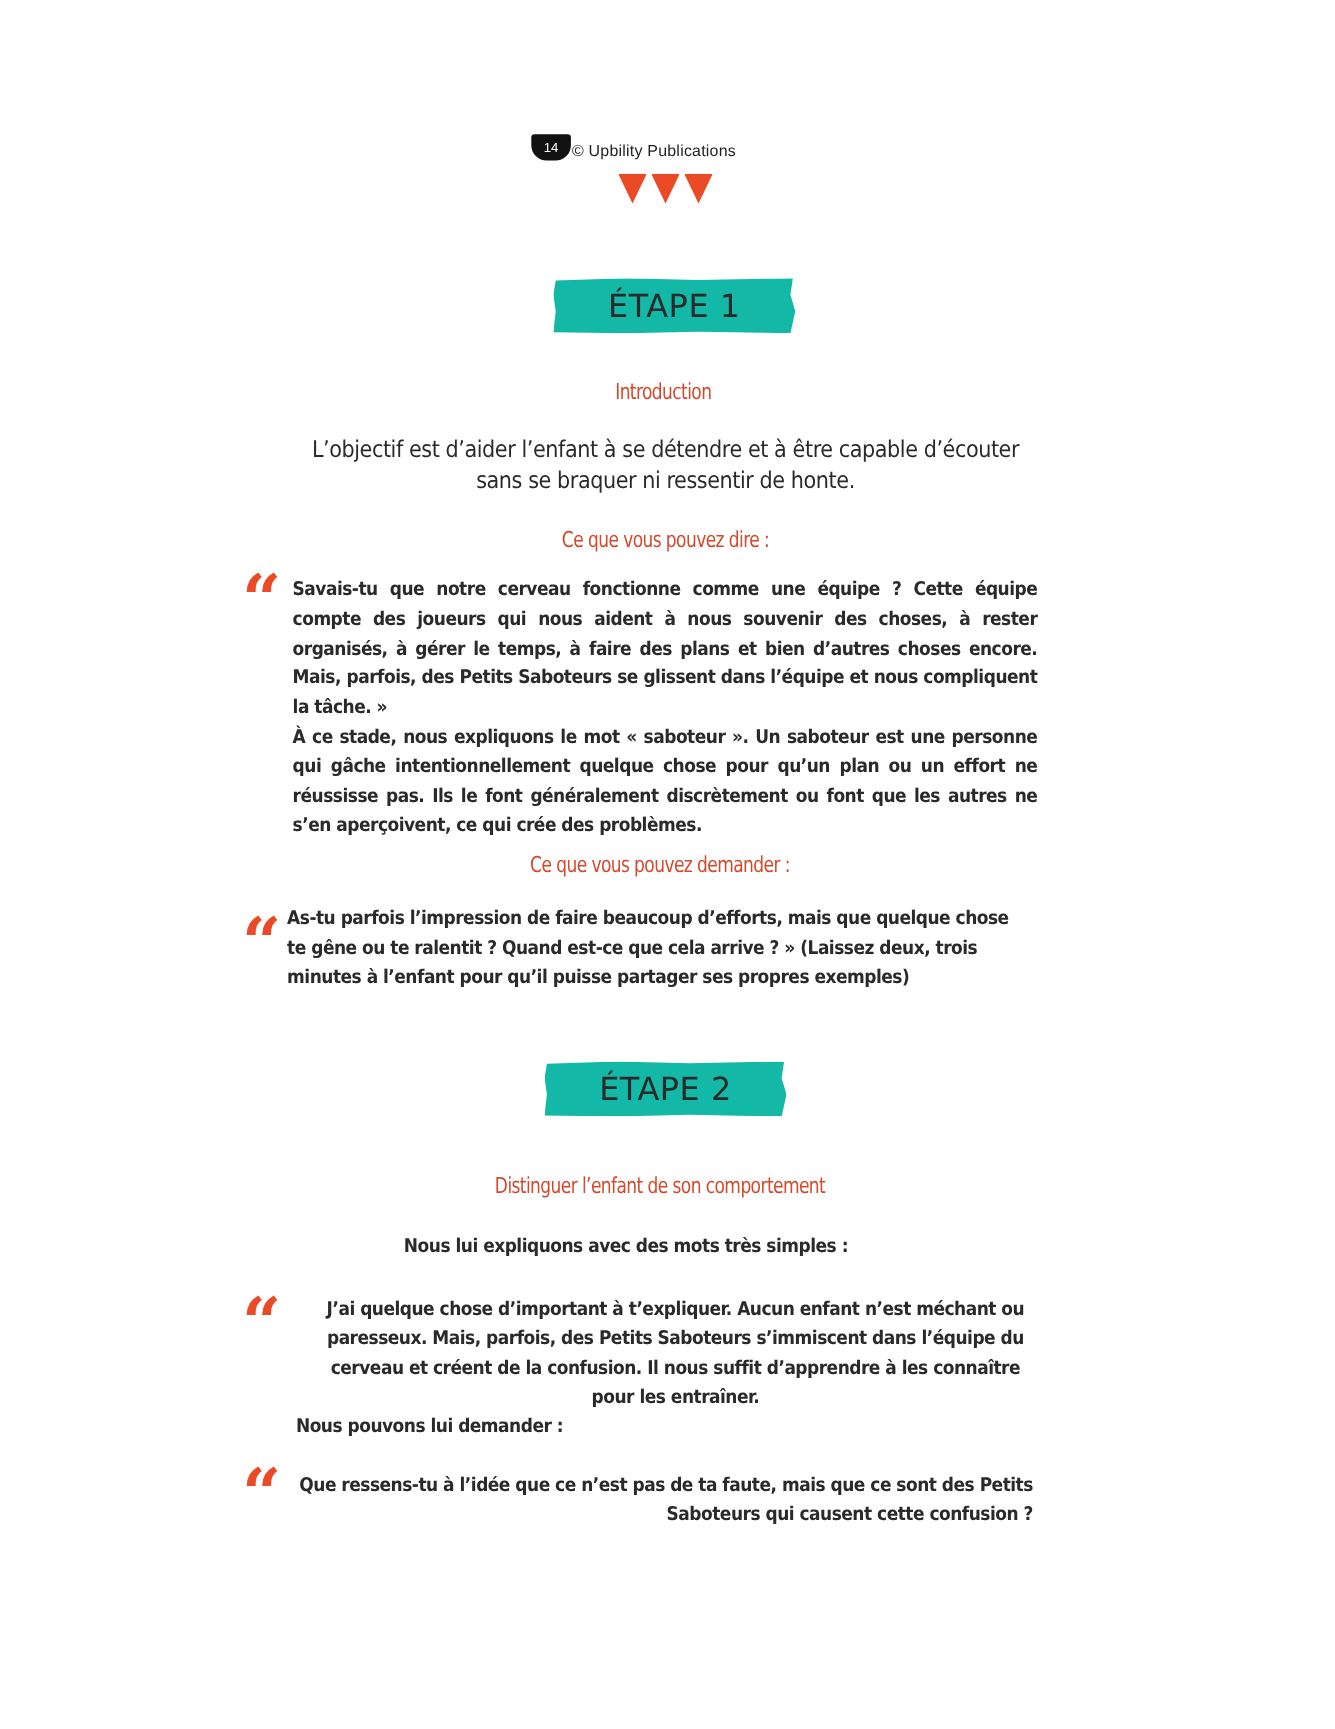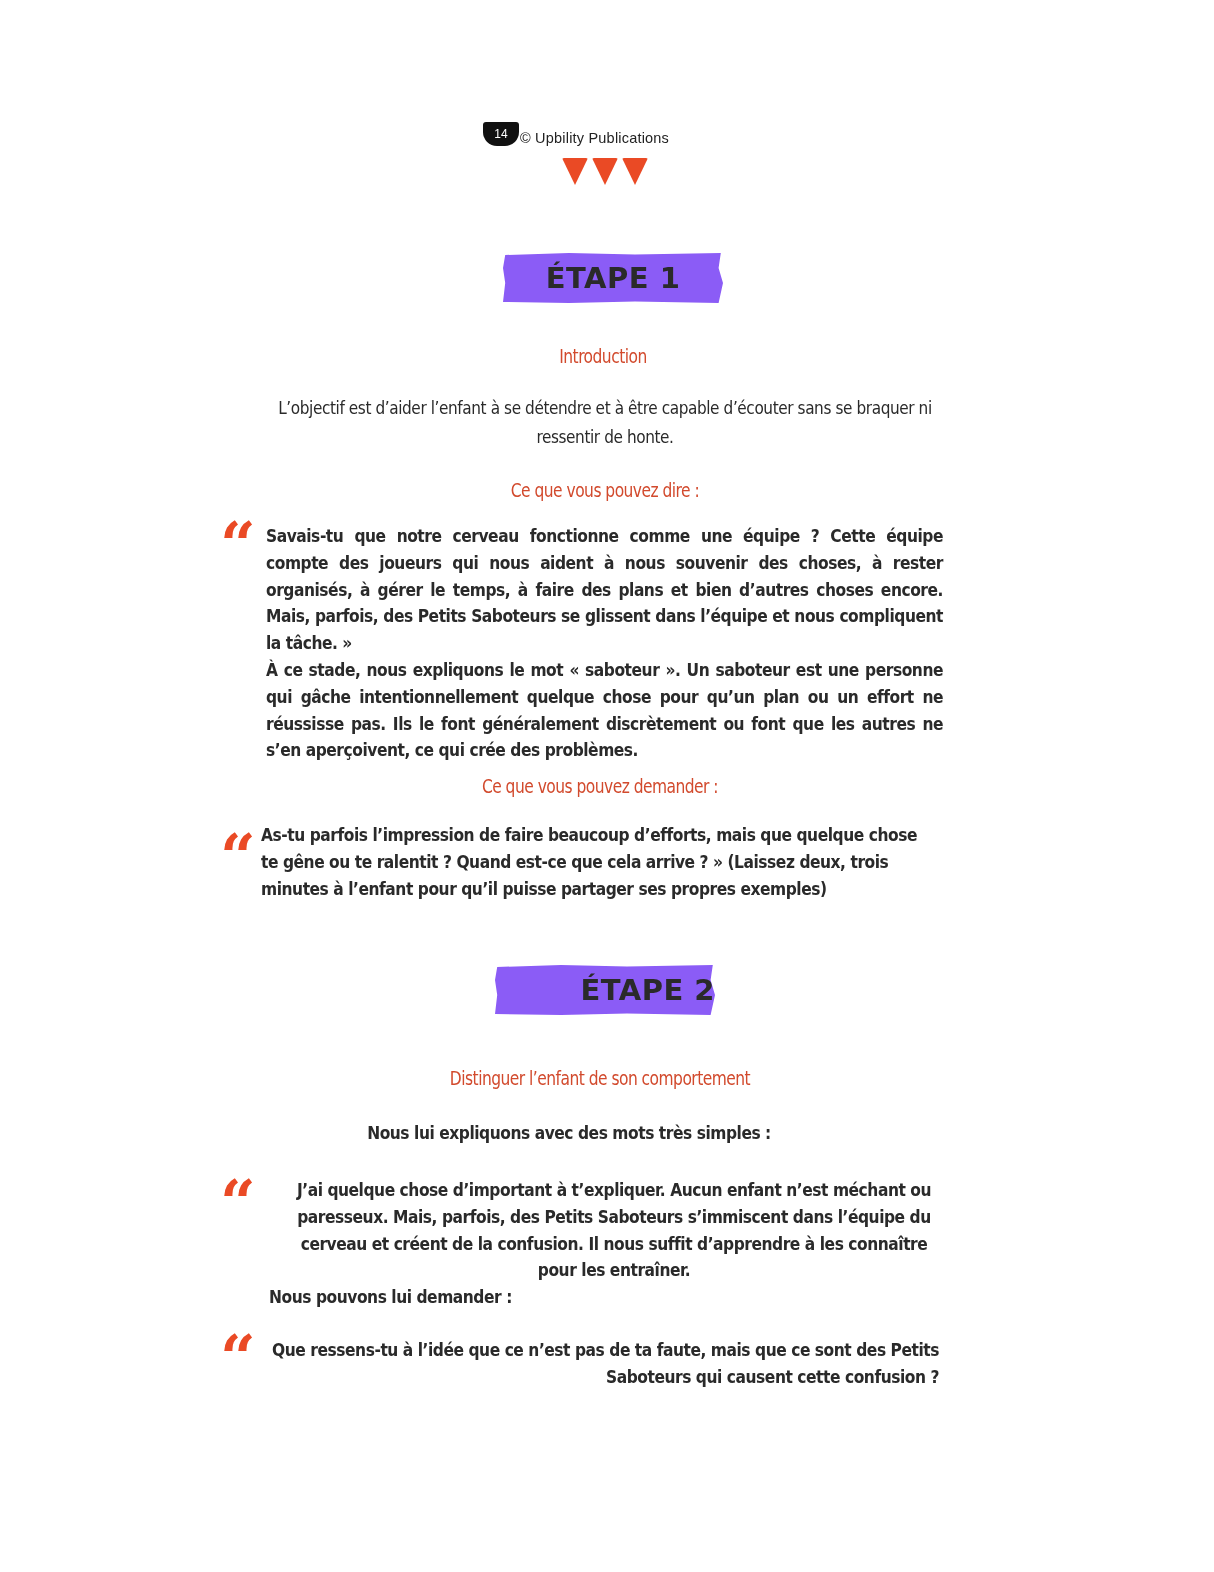--- a/index.html
+++ b/index.html
@@ -11,30 +11,30 @@
     .page-num { width: 36px; height: 24px; background: #111; color: #fff; font-family: "Liberation Sans", sans-serif;
       font-size: 12px; display: flex; align-items: center; justify-content: center;
       border-radius: 3px 3px 14px 14px; }
     .publisher { margin-left: 1px; font-family: "Liberation Sans", sans-serif; font-size: 14.5px; color: #222; letter-spacing: 0.2px; }
 
     .triangles { left: 562px; top: 158px; display: flex; gap: 4px; }
     .tri { width: 0; height: 0; border-left: 13px solid transparent; border-right: 13px solid transparent;
       border-top: 27px solid #ea4a25; border-radius: 2px; }
 
     .etape { height: 50px; display: flex; align-items: center; justify-content: center;
-      background: #8b5cf6; font-family: "DejaVu Sans", sans-serif; font-weight: 700; font-size: 29px; color: #2a2a2a;
+      background: #14b8a6; font-family: "DejaVu Sans", sans-serif; font-weight: 400; font-size: 29px; color: #2a2a2a;
       letter-spacing: 0.5px;
       clip-path: polygon(1% 4%, 30% 0%, 60% 3%, 99% 0%, 98% 30%, 100% 60%, 98% 100%, 60% 97%, 30% 100%, 0% 98%, 1% 60%, 0% 30%); }
     .etape1 { left: 503px; top: 253px; width: 220px; }
-    .etape2 { left: 495px; top: 965px; width: 220px; justify-content: flex-end; }
+    .etape2 { left: 495px; top: 965px; width: 220px; }
 
     .heading-red { color: #d24a2d; font-size: 20px; letter-spacing: -0.6px; transform: scaleX(0.86); transform-origin: center;
       text-align: center; white-space: nowrap; }
 
-    .intro-text { left: 270px; top: 394px; width: 670px; text-align: center; font-size: 17px; line-height: 29px;
+    .intro-text { left: 270px; top: 394px; width: 670px; text-align: center; font-size: 21px; line-height: 29px;
       letter-spacing: -0.4px; }
 
     .para { font-size: 17.2px; line-height: 26.8px; text-align: justify; letter-spacing: -0.45px; color: #2a2a2a; font-weight: bold; }
     .quote-mark { color: #ea4a25; font-family: "DejaVu Serif", serif; font-weight: bold; font-size: 62px; line-height: 1;
       letter-spacing: -6px; }
   </style>
 </head>
 <body>
 
 <div class="abs header">

